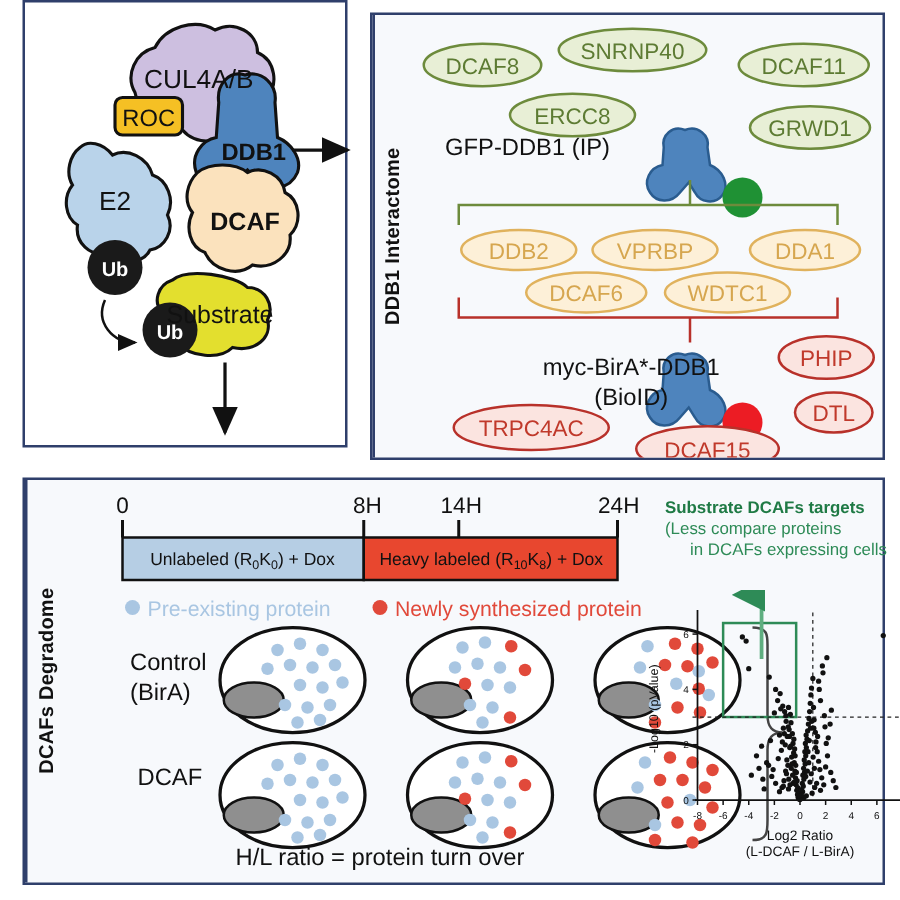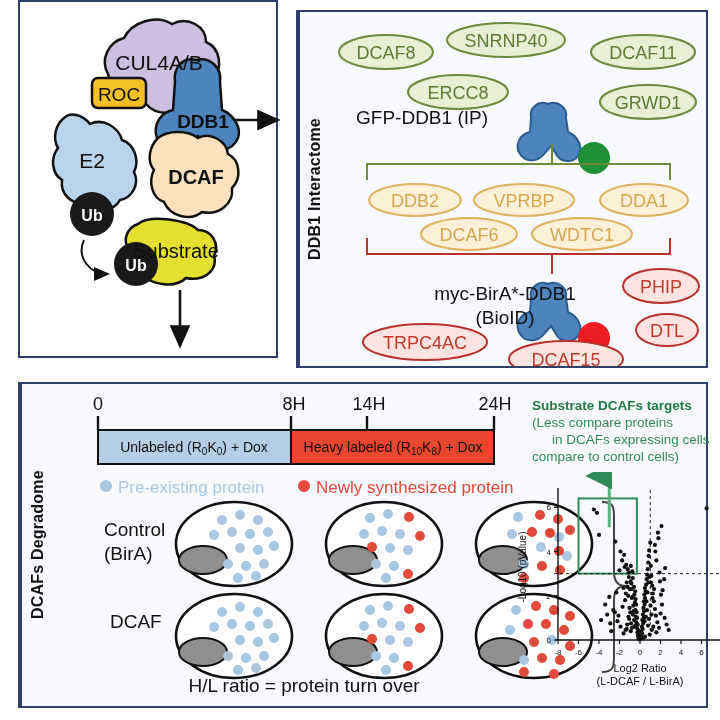--- a/index.html
+++ b/index.html
@@ -338,21 +338,20 @@
       <path d="M548 118 C560 118 560 124 560 132 L560 188
                C560 198 564 202 572 202 C564 202 560 206 560 216 L560 272
                C560 282 560 288 548 288" fill="none" stroke="#444" stroke-width="2"></path>
 
       <text x="250" y="308" text-anchor="middle" font-size="19" fill="#111" font-family="Liberation Sans, sans-serif" class="binder">H/L ratio =  protein turn over</text>
     </svg>
 
     <div class="txt" style="left:512px;top:14px;font-size:13.5px;font-weight:700;color:#1f7a45;white-space:nowrap;">Substrate DCAFs targets</div>
     <div class="txt" style="left:512px;top:31px;font-size:13.5px;color:#2e8b57;white-space:nowrap;">(Less compare proteins</div>
     <div class="txt" style="left:532px;top:48px;font-size:13.5px;color:#2e8b57;white-space:nowrap;">in DCAFs expressing cells</div>
-    <div class="txt" style="left:512px;top:65px;font-size:13.5px;color:#2e8b57;white-space:nowrap;">compare to control cells)</div>
 
     <svg id="volcano" width="220" height="220" viewBox="0 0 220 220" style="position:absolute;left:492px;top:88px;">
         <rect x="66.5" y="26.424242424242408" width="58.425" height="75.21212121212122" fill="none" stroke="#2e8b57" stroke-width="2"></rect>
         <line x1="97.25" y1="55.18181818181819" x2="97.25" y2="3.8787878787878753" stroke="#5fae80" stroke-width="3" marker-end="url(#vup)"></line>
         <defs>
           <marker id="vup" markerWidth="9" markerHeight="9" refX="4.5" refY="8" orient="auto">
             <path d="M4.5,0 L9,9 L0,9 z" fill="#2e8b57"></path>
           </marker>
         </defs>
         <line x1="42" y1="101.63636363636363" x2="214" y2="101.63636363636363" stroke="#222" stroke-width="1" stroke-dasharray="3 3"></line>

